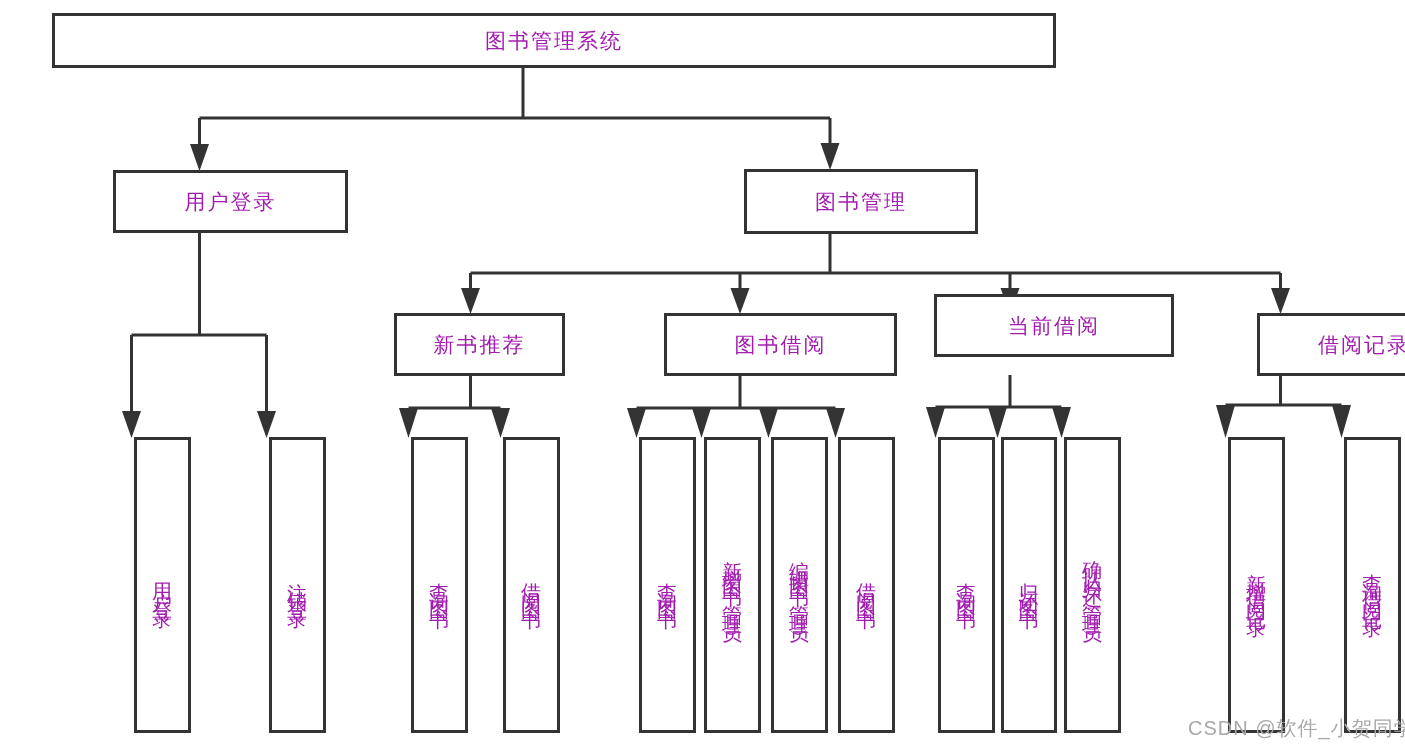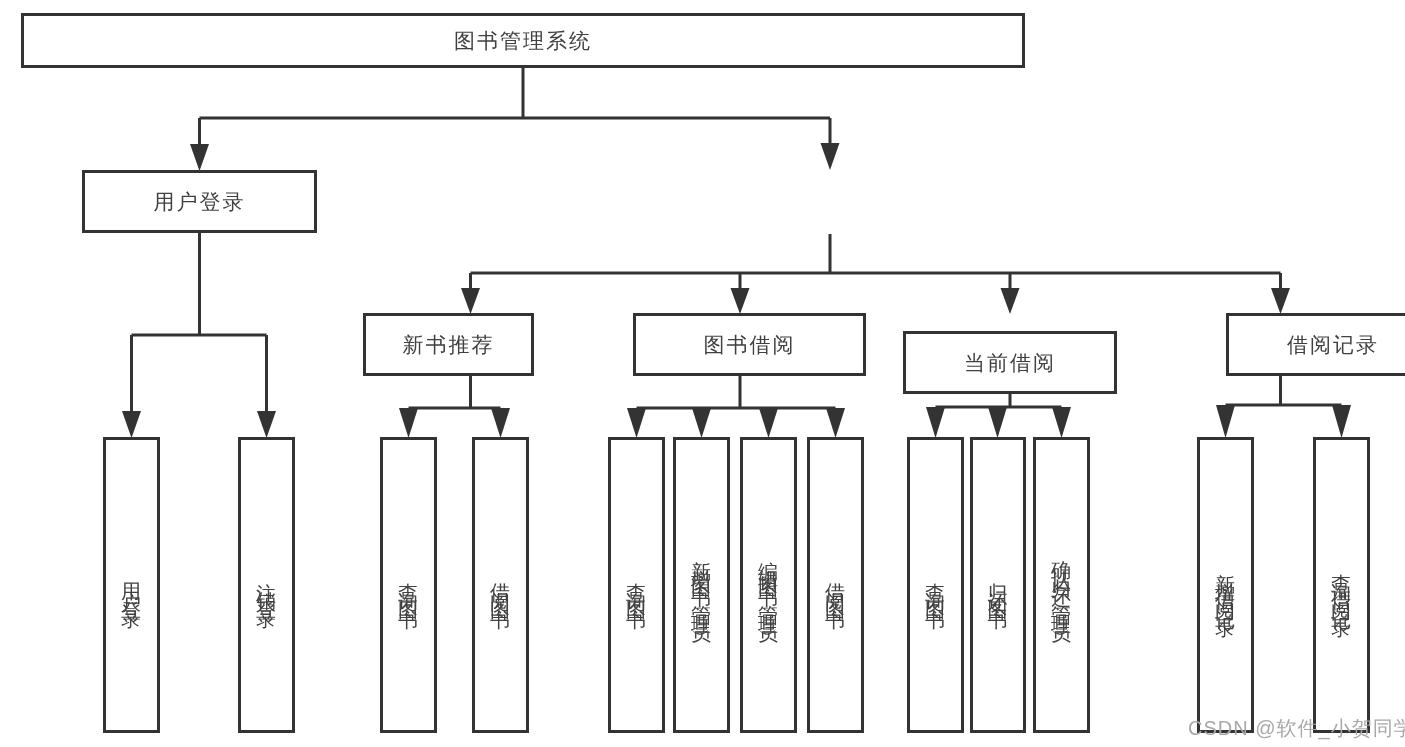--- a/index.html
+++ b/index.html
@@ -22,22 +22,23 @@
     z-index: 1;
   }
   .node {
     position: absolute;
     box-sizing: border-box;
     border: 3px solid #333333;
     background: #ffffff;
     display: flex;
     align-items: center;
     justify-content: center;
-    color: #404040;
+    color: #a21caf;
     z-index: 2;
+    margin-left: 31px;
   }
   .node.h span {
     font-size: 21px;
     letter-spacing: 2px;
     white-space: nowrap;
   }
   .node.v span {
     writing-mode: vertical-rl;
     text-orientation: mixed;
     font-size: 20px;
@@ -94,28 +95,31 @@
     </g>
   </svg>
 
   <div class="node h" style="left:21px;top:13px;width:1004px;height:55px">
     <span>图书管理系统</span>
   </div>
 
   <div class="node h" style="left:82px;top:170px;width:235px;height:63px">
     <span>用户登录</span>
   </div>
+  <div class="node h" style="left:713px;top:169px;width:234px;height:65px">
+    <span>图书管理</span>
+  </div>
 
   <div class="node h" style="left:363px;top:313px;width:171px;height:63px">
     <span>新书推荐</span>
   </div>
   <div class="node h" style="left:633px;top:313px;width:233px;height:63px">
     <span>图书借阅</span>
   </div>
-  <div class="node h" style="left:903px;top:331px;width:214px;height:63px">
+  <div class="node h" style="left:903px;top:294px;width:240px;height:63px">
     <span>当前借阅</span>
   </div>
   <div class="node h" style="left:1226px;top:313px;width:214px;height:63px">
     <span>借阅记录</span>
   </div>
 
   <div class="node v" style="left:103px;top:437px;width:57px;height:296px">
     <span>用户登录</span>
   </div>
   <div class="node v" style="left:238px;top:437px;width:57px;height:296px">

